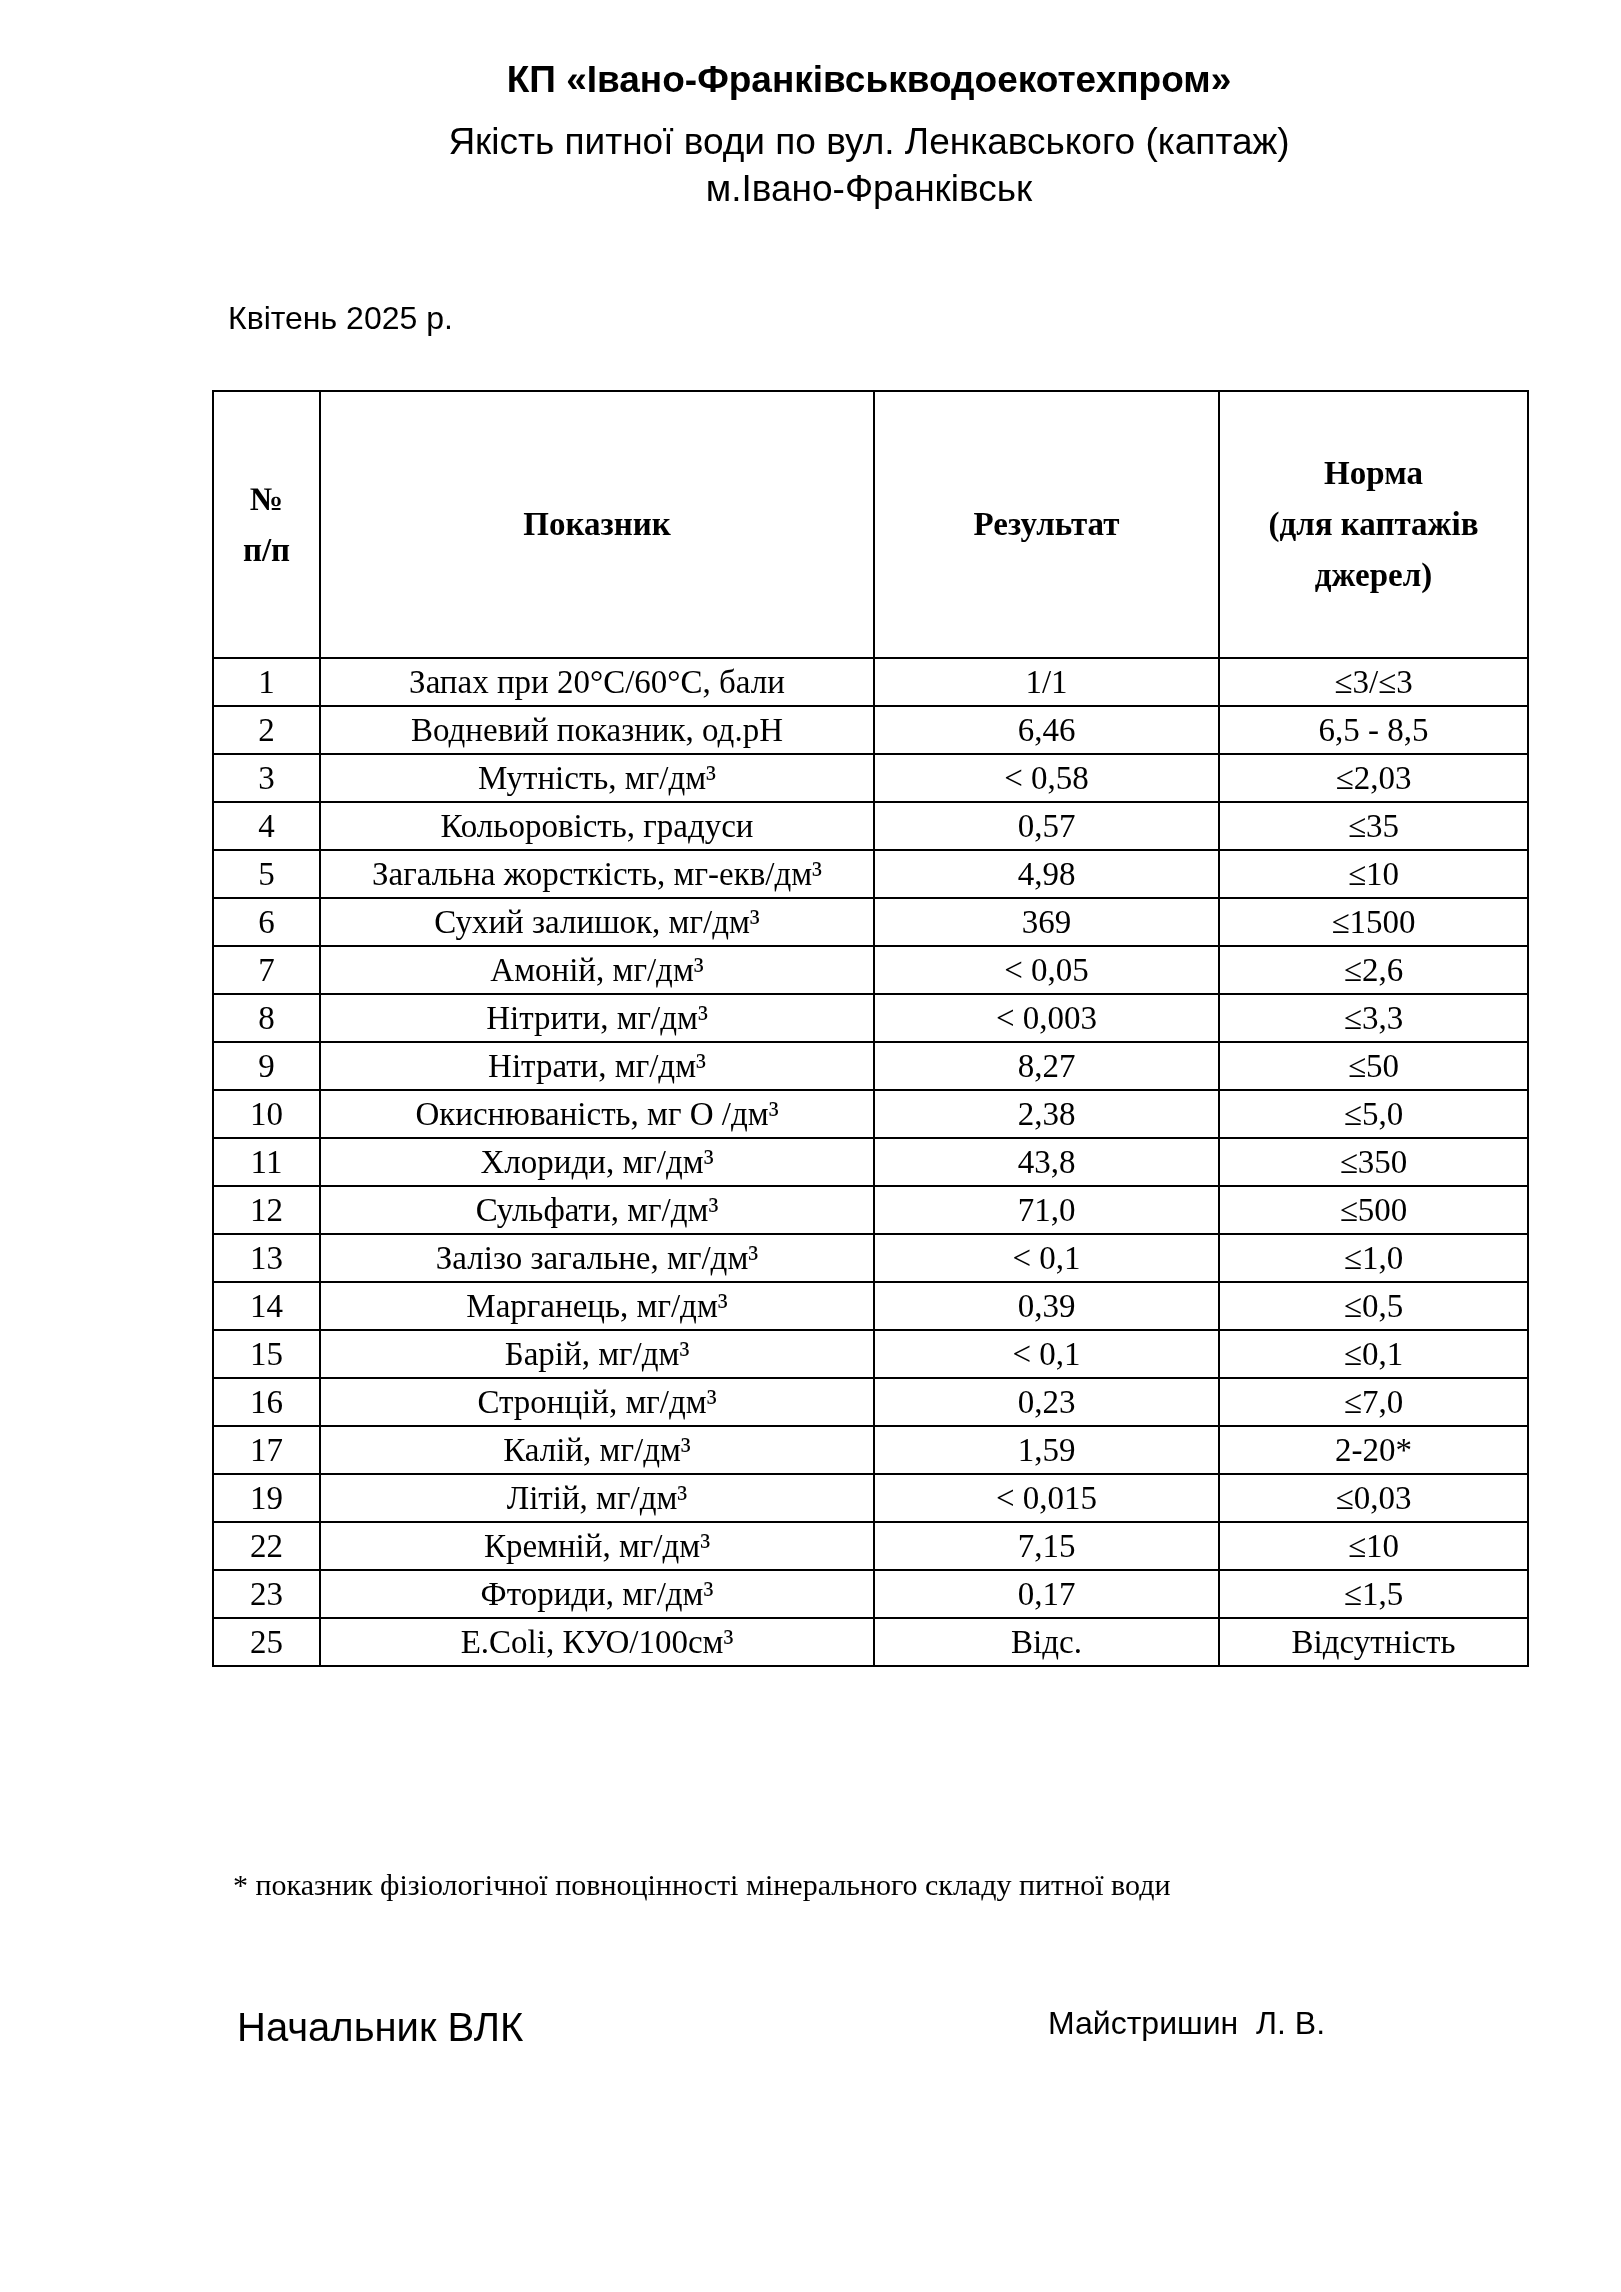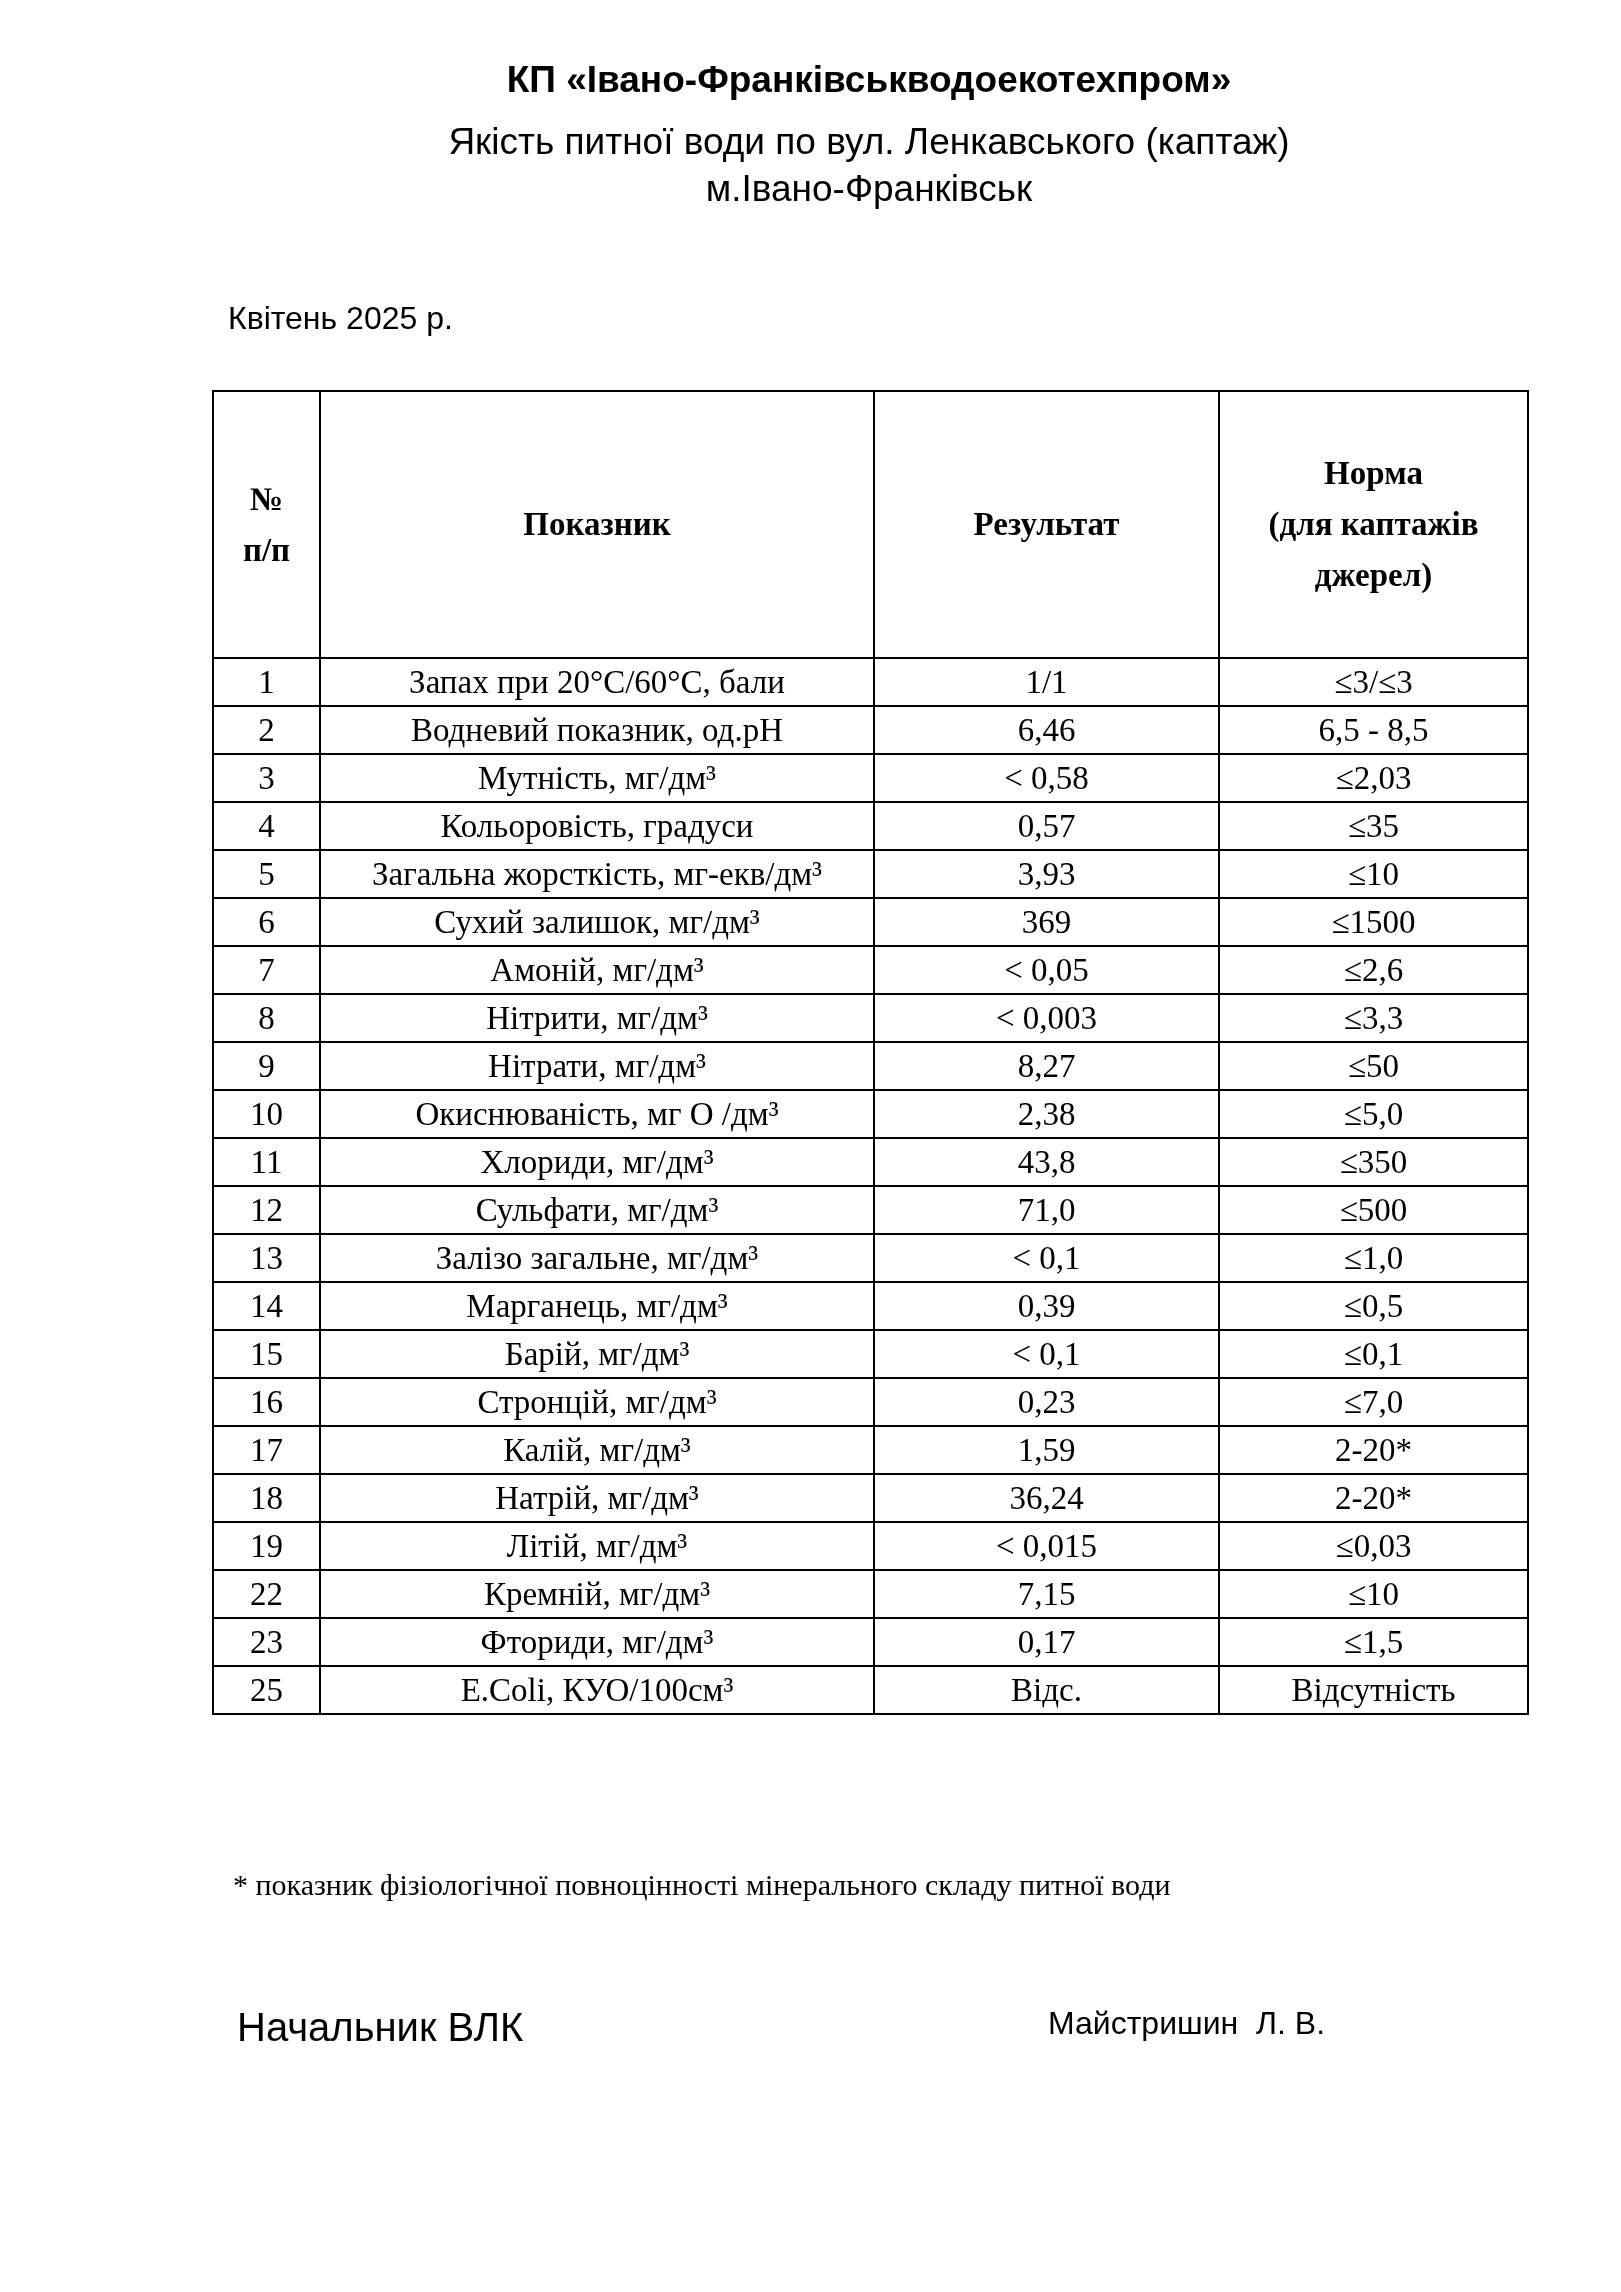--- a/index.html
+++ b/index.html
@@ -150,21 +150,21 @@
       </tr>
       <tr>
         <td class="cell-num">4</td>
         <td class="cell-indicator">Кольоровість, градуси</td>
         <td class="cell-result">0,57</td>
         <td class="cell-norm">≤35</td>
       </tr>
       <tr>
         <td class="cell-num">5</td>
         <td class="cell-indicator">Загальна жорсткість, мг-екв/дм³</td>
-        <td class="cell-result">3,93</td>
+        <td class="cell-result">4,98</td>
         <td class="cell-norm">≤10</td>
       </tr>
       <tr>
         <td class="cell-num">6</td>
         <td class="cell-indicator">Сухий залишок, мг/дм³</td>
         <td class="cell-result">369</td>
         <td class="cell-norm">≤1500</td>
       </tr>
       <tr>
         <td class="cell-num">7</td>
@@ -226,26 +226,20 @@
         <td class="cell-result">0,23</td>
         <td class="cell-norm">≤7,0</td>
       </tr>
       <tr>
         <td class="cell-num">17</td>
         <td class="cell-indicator">Калій, мг/дм³</td>
         <td class="cell-result">1,59</td>
         <td class="cell-norm">2-20*</td>
       </tr>
       <tr>
-        <td class="cell-num">18</td>
-        <td class="cell-indicator">Натрій, мг/дм³</td>
-        <td class="cell-result">36,24</td>
-        <td class="cell-norm">2-20*</td>
-      </tr>
-      <tr>
         <td class="cell-num">19</td>
         <td class="cell-indicator">Літій, мг/дм³</td>
         <td class="cell-result">&lt; 0,015</td>
         <td class="cell-norm">≤0,03</td>
       </tr>
       <tr>
         <td class="cell-num">22</td>
         <td class="cell-indicator">Кремній, мг/дм³</td>
         <td class="cell-result">7,15</td>
         <td class="cell-norm">≤10</td>

